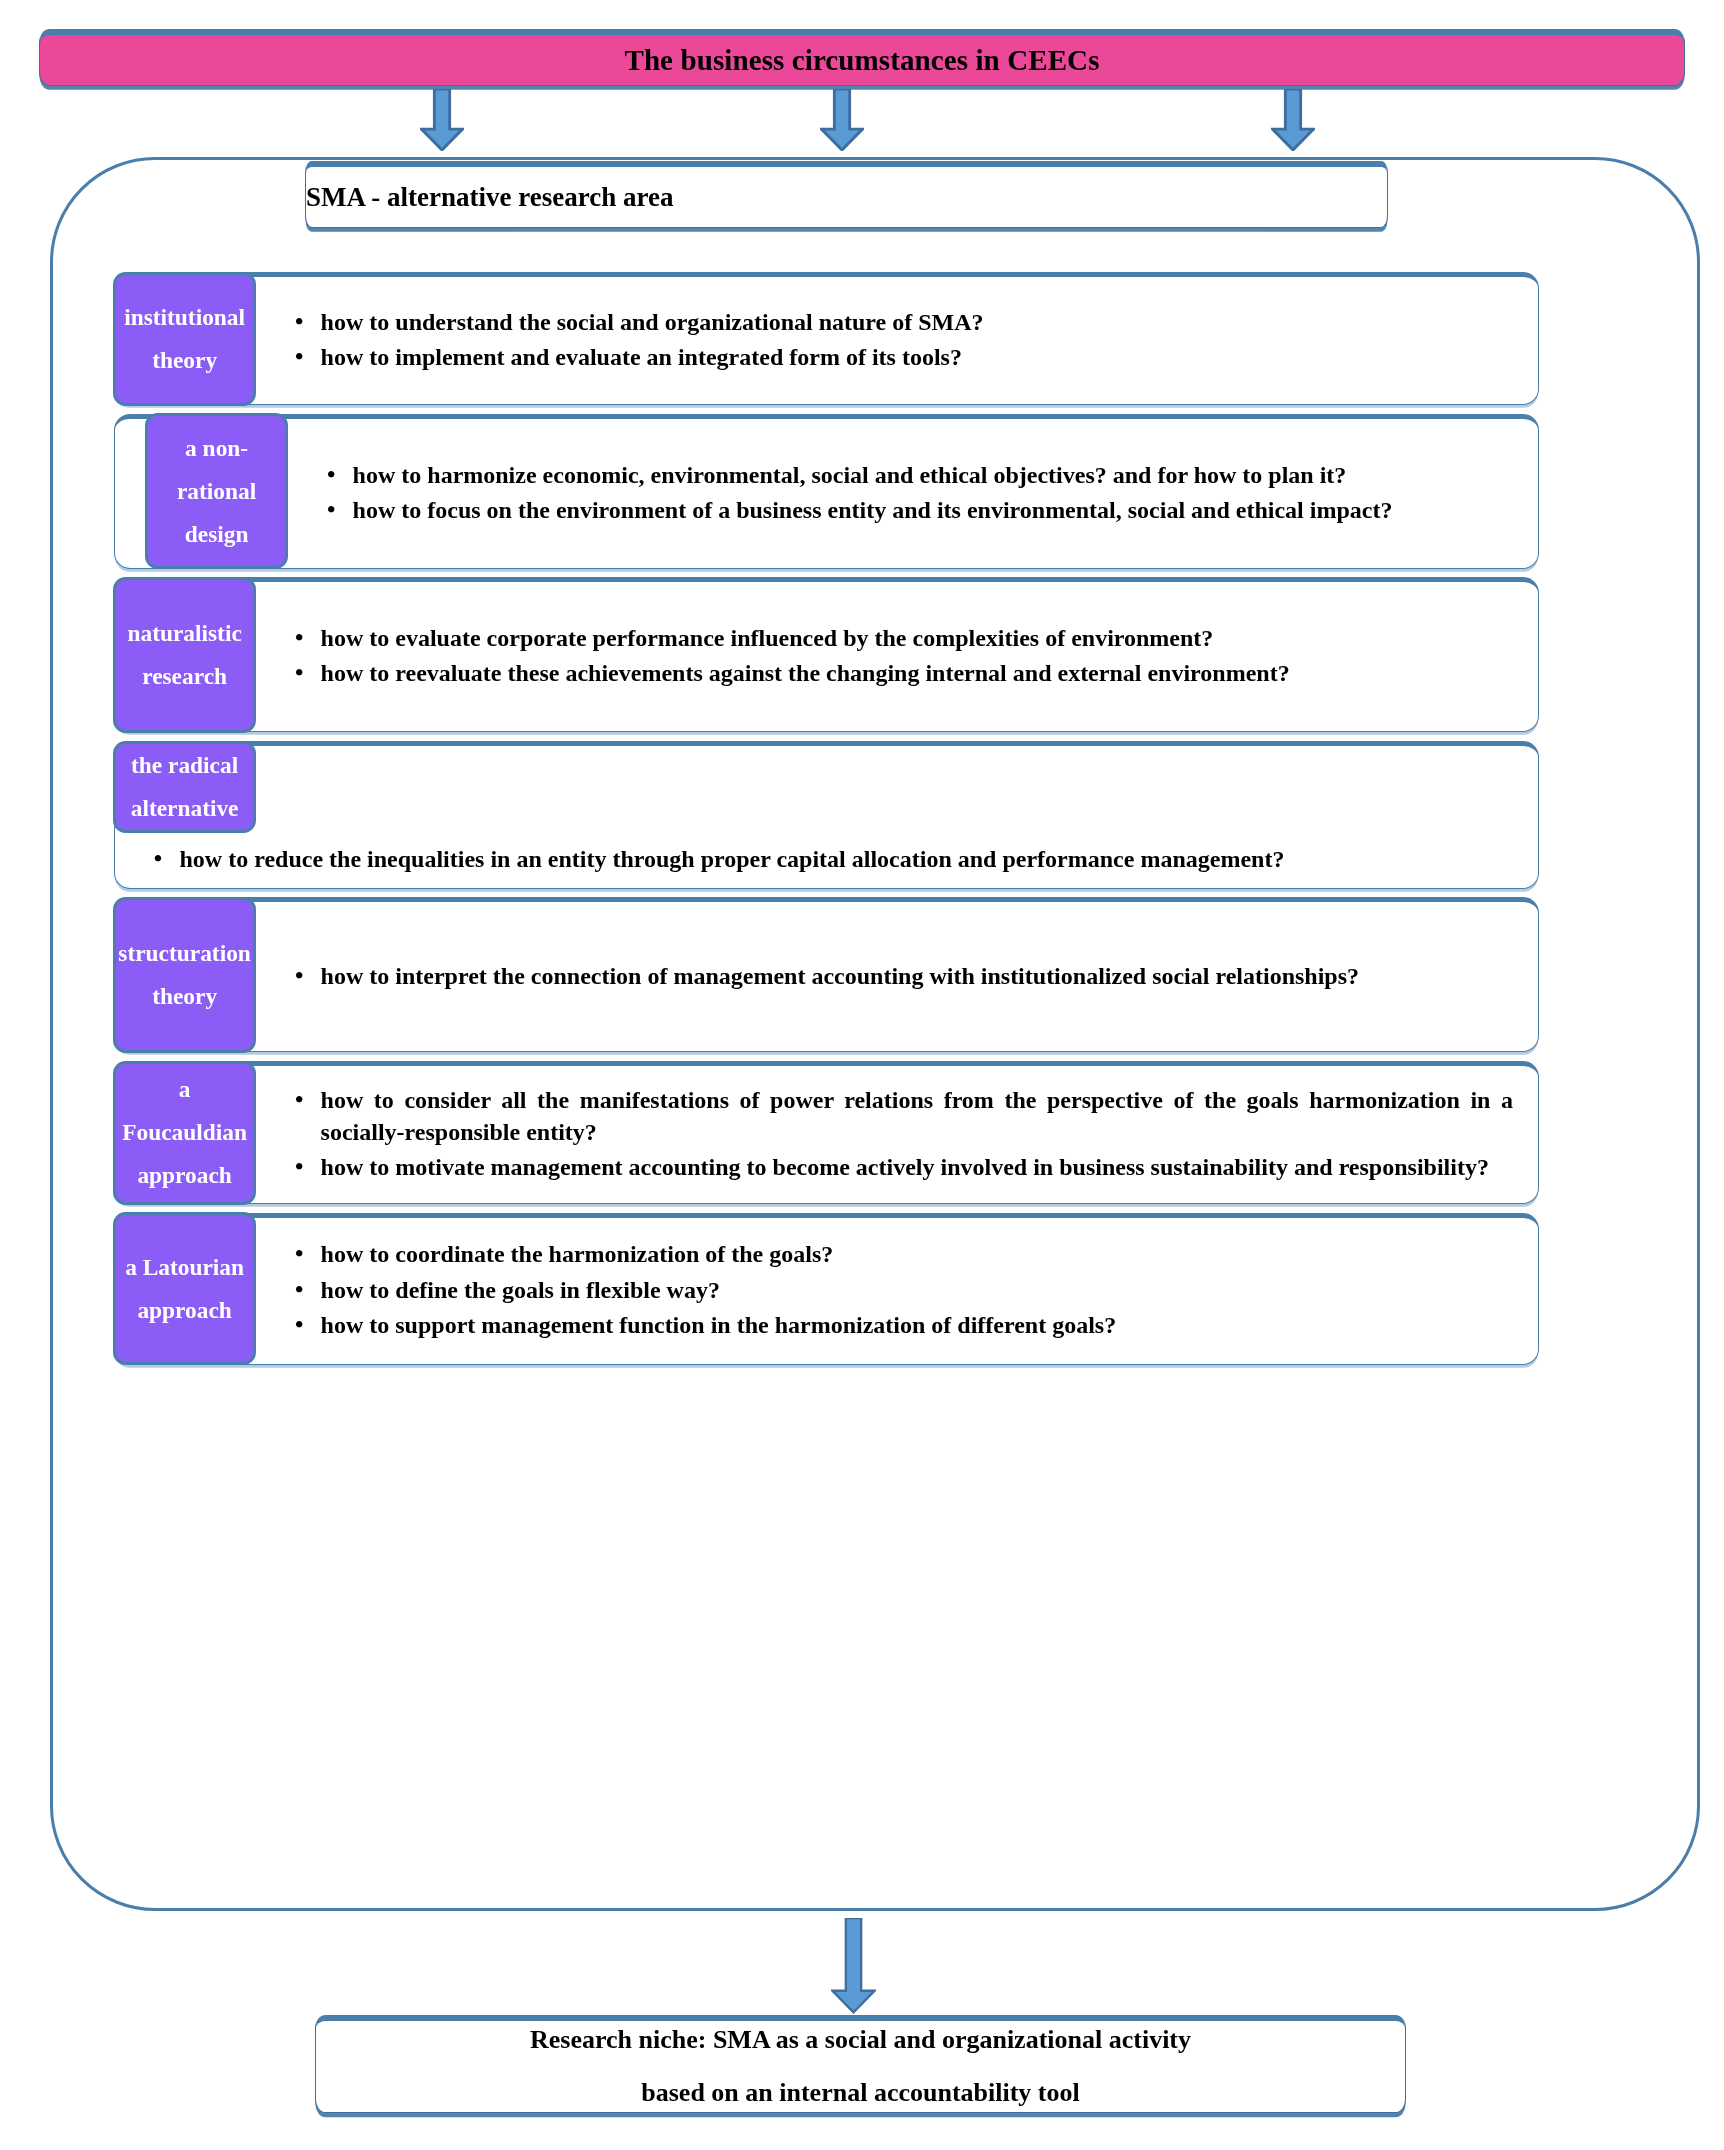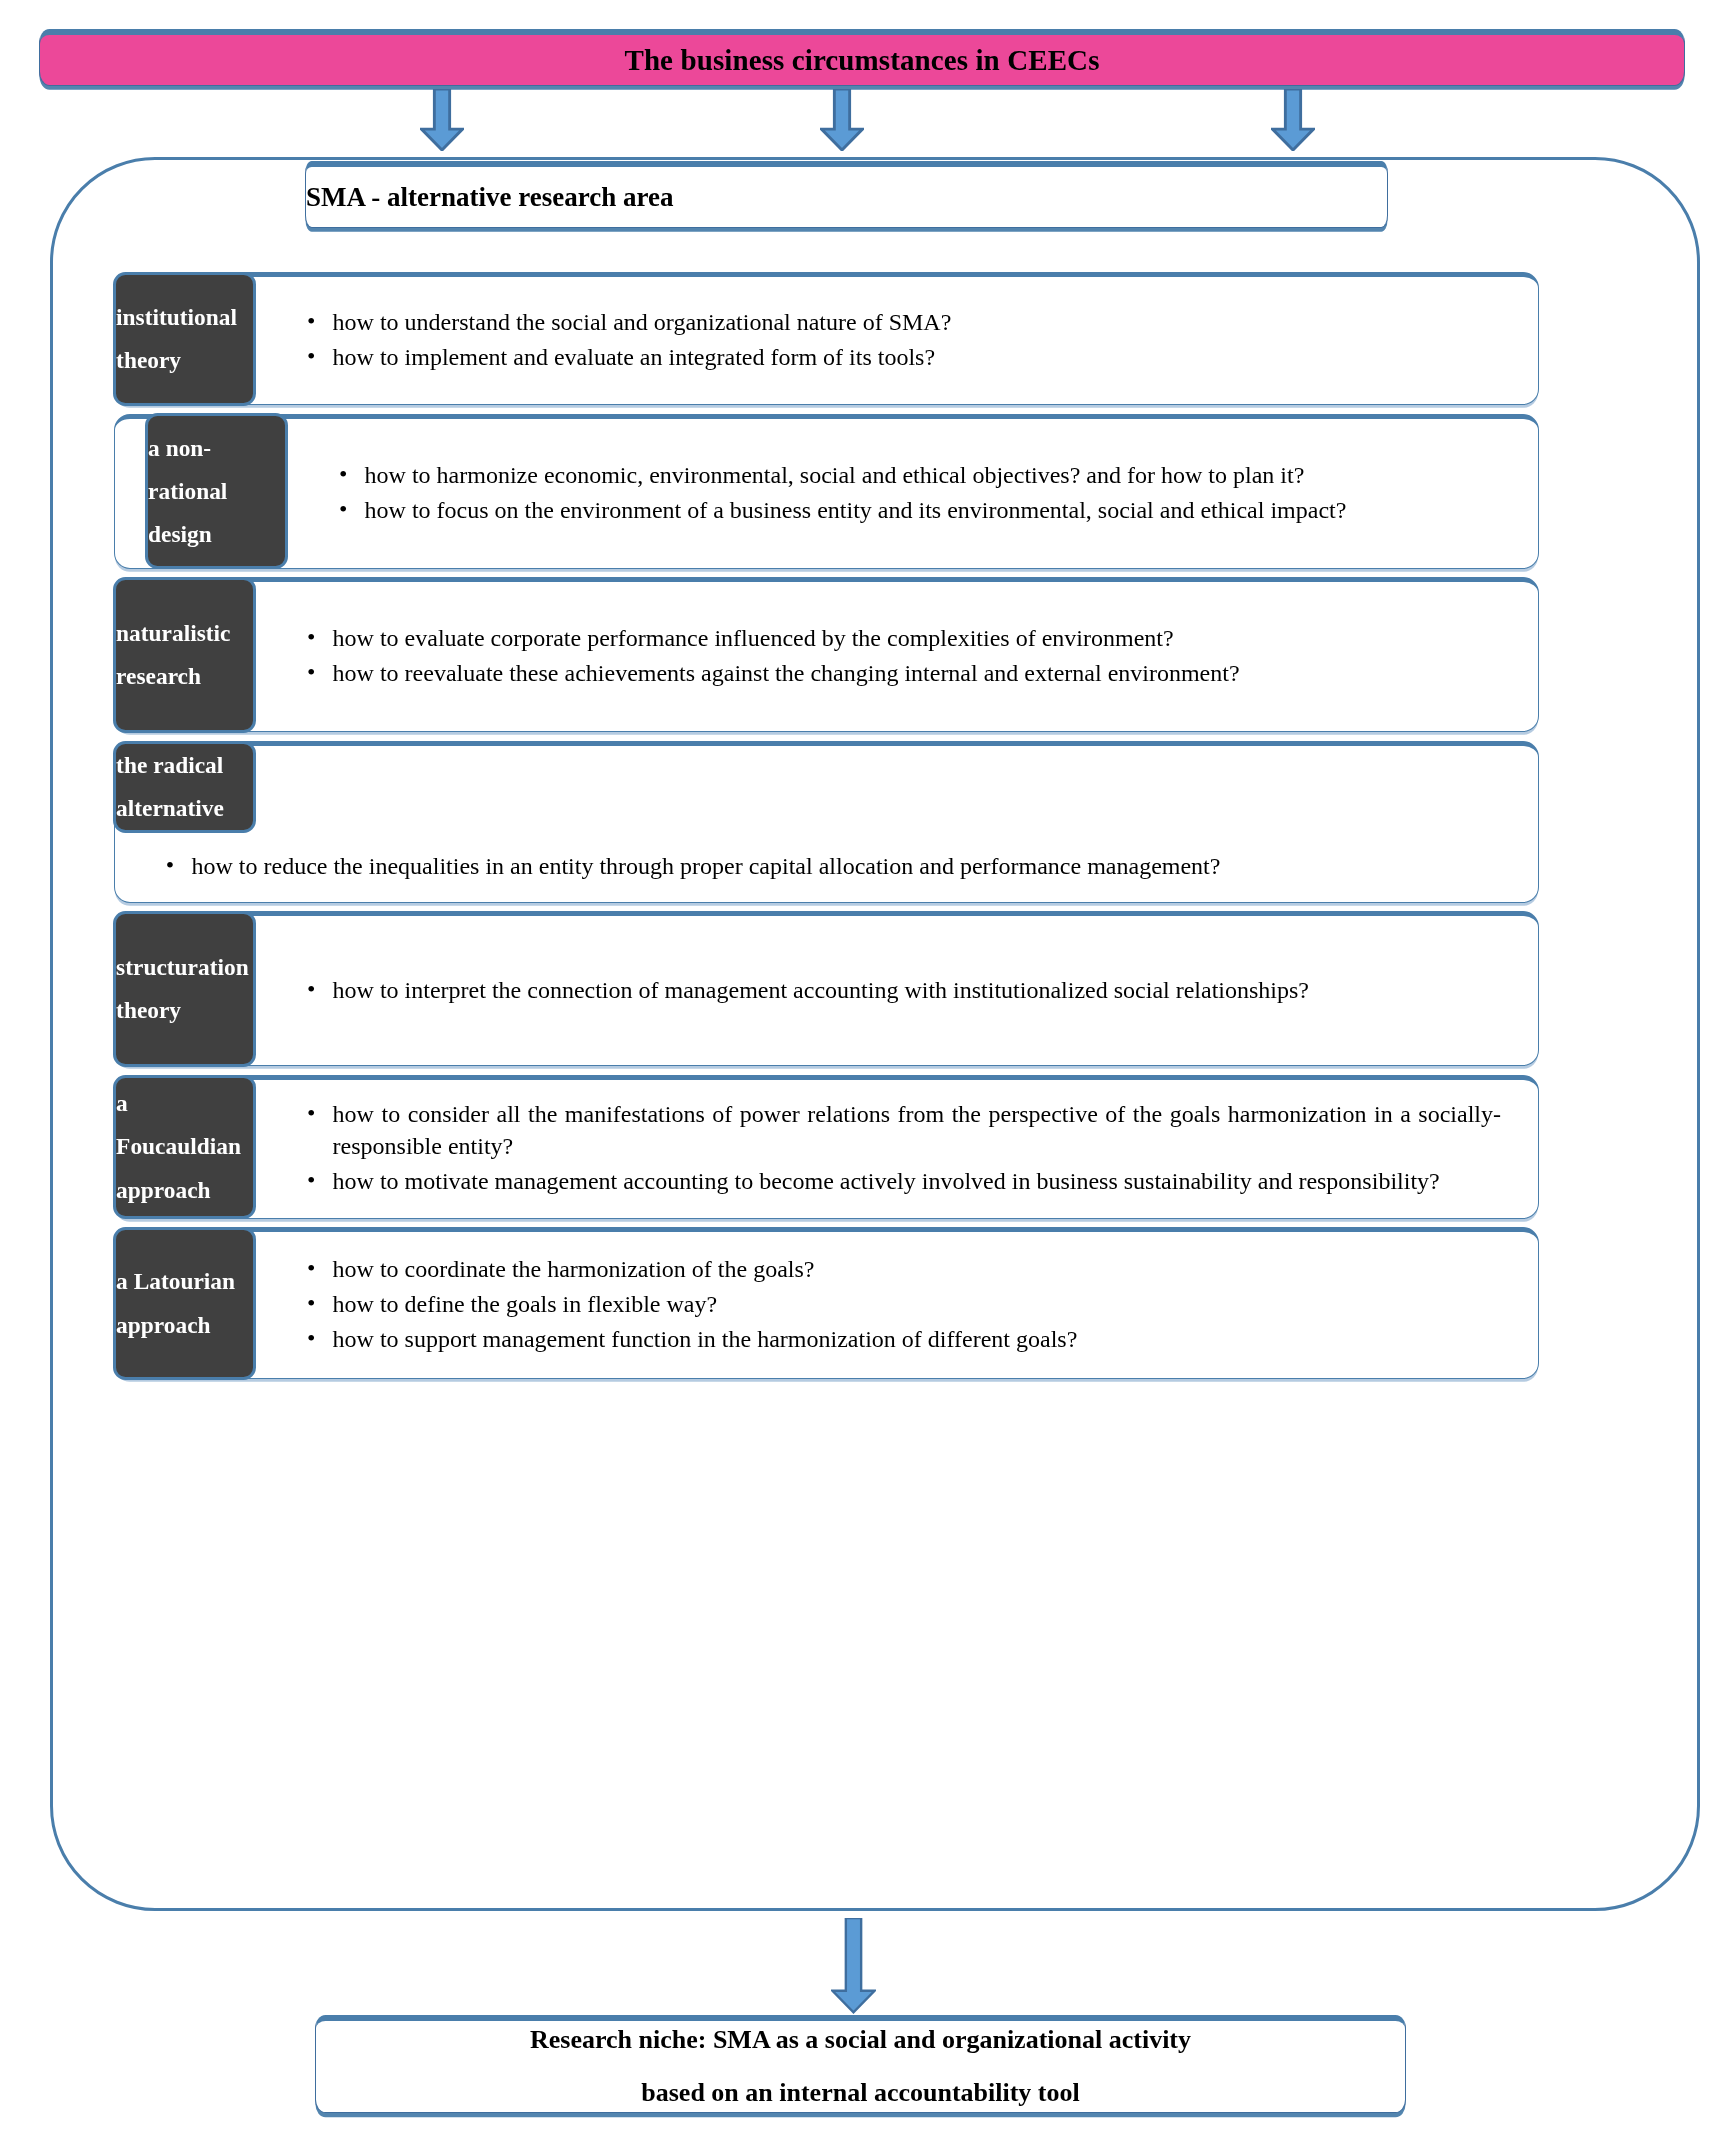--- a/index.html
+++ b/index.html
@@ -117,28 +117,28 @@
     background: #ffffff;
     margin-bottom: 8.6px;
     display: flex;
     align-items: stretch;
     box-shadow: 0 3.8px 0 -1px rgba(120,160,200,0.55);
   }
 
   .row-label {
     flex: 0 0 auto;
     box-sizing: border-box;
-    background: #404040;
+    background: #8b5cf6;
     border: 3.3px solid #4A7EAB;
     border-radius: 12.4px;
     margin: -5.2px 0 -1.9px -1.9px;
     width: 143px;
     display: flex;
     flex-direction: column;
-    align-items: flex-start;
+    align-items: center;
     justify-content: center;
     color: #ffffff;
     font-weight: bold;
     font-size: 23.4px;
     line-height: 1.85;
     text-align: center;
     position: relative;
     z-index: 2;
     overflow: hidden;
   }
@@ -146,22 +146,23 @@
   .row-bullets {
     flex: 1 1 auto;
     padding: 0 21px 0 31px;
     display: flex;
     flex-direction: column;
     justify-content: center;
   }
 
   ul.bullet-list {
     list-style: none;
-    margin: 16px;
+    margin: 4px;
     padding: 0;
+    font-weight: bold;
   }
   ul.bullet-list li {
     position: relative;
     padding-left: 29.5px;
     font-size: 24px;
     line-height: 1.33;
     color: #000000;
     margin: 3.3px 0;
   }
   ul.bullet-list li::before {

